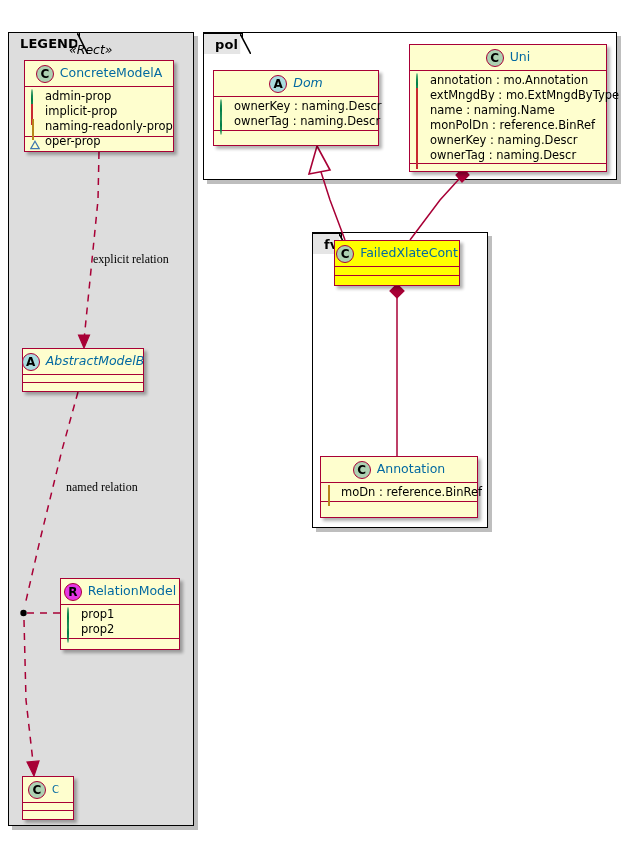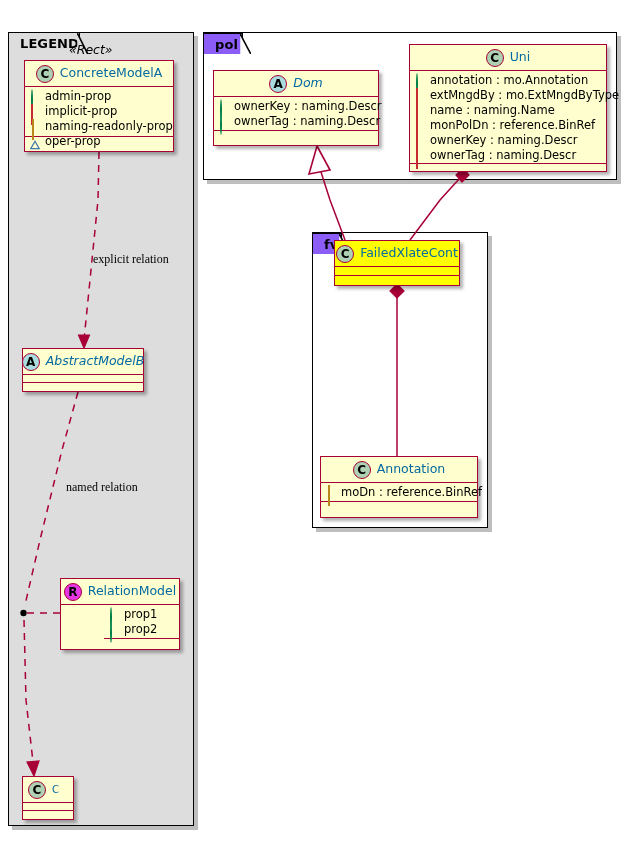--- a/index.html
+++ b/index.html
@@ -45,21 +45,21 @@
     border: 1.6px solid #000000;
     border-bottom: none;
     background: #DDDDDD;
     display: flex;
     align-items: center;
     padding-left: 11px;
     z-index: 2;
     overflow: visible;
     margin-top: 21px;
   }
-  .pkg-tab.white { background: #8b5cf6; }
+  .pkg-tab.white { background: #e5e5e5; }
   .pkg-tab-label {
     font-size: 13px;
     font-weight: bold;
     color: #000000;
     letter-spacing: 0.1px;
     line-height: 1;
     white-space: nowrap;
   }
   .pkg-tab-slant {
     position: absolute;
@@ -245,21 +245,21 @@
     </div>
     <div class="cls-attrs" style="height:8px;"></div>
     <div class="cls-foot"></div>
   </div>
 
   <div class="cls" style="left:60px; top:578px; width:120px; height:72px;">
     <div class="cls-head" style="height:26px;">
       <span class="badge R">R</span>
       <span class="cls-name">RelationModel</span>
     </div>
-    <div class="cls-attrs" style="height:34px;margin-left:43px;">
+    <div class="cls-attrs" style="height:34px;">
       <div class="attr">
         <span class="vis"><span class="vis-circle"></span></span>
         <span class="attr-txt">prop1</span>
       </div>
       <div class="attr">
         <span class="vis"><span class="vis-circle"></span></span>
         <span class="attr-txt">prop2</span>
       </div>
     </div>
     <div class="cls-foot"></div>

